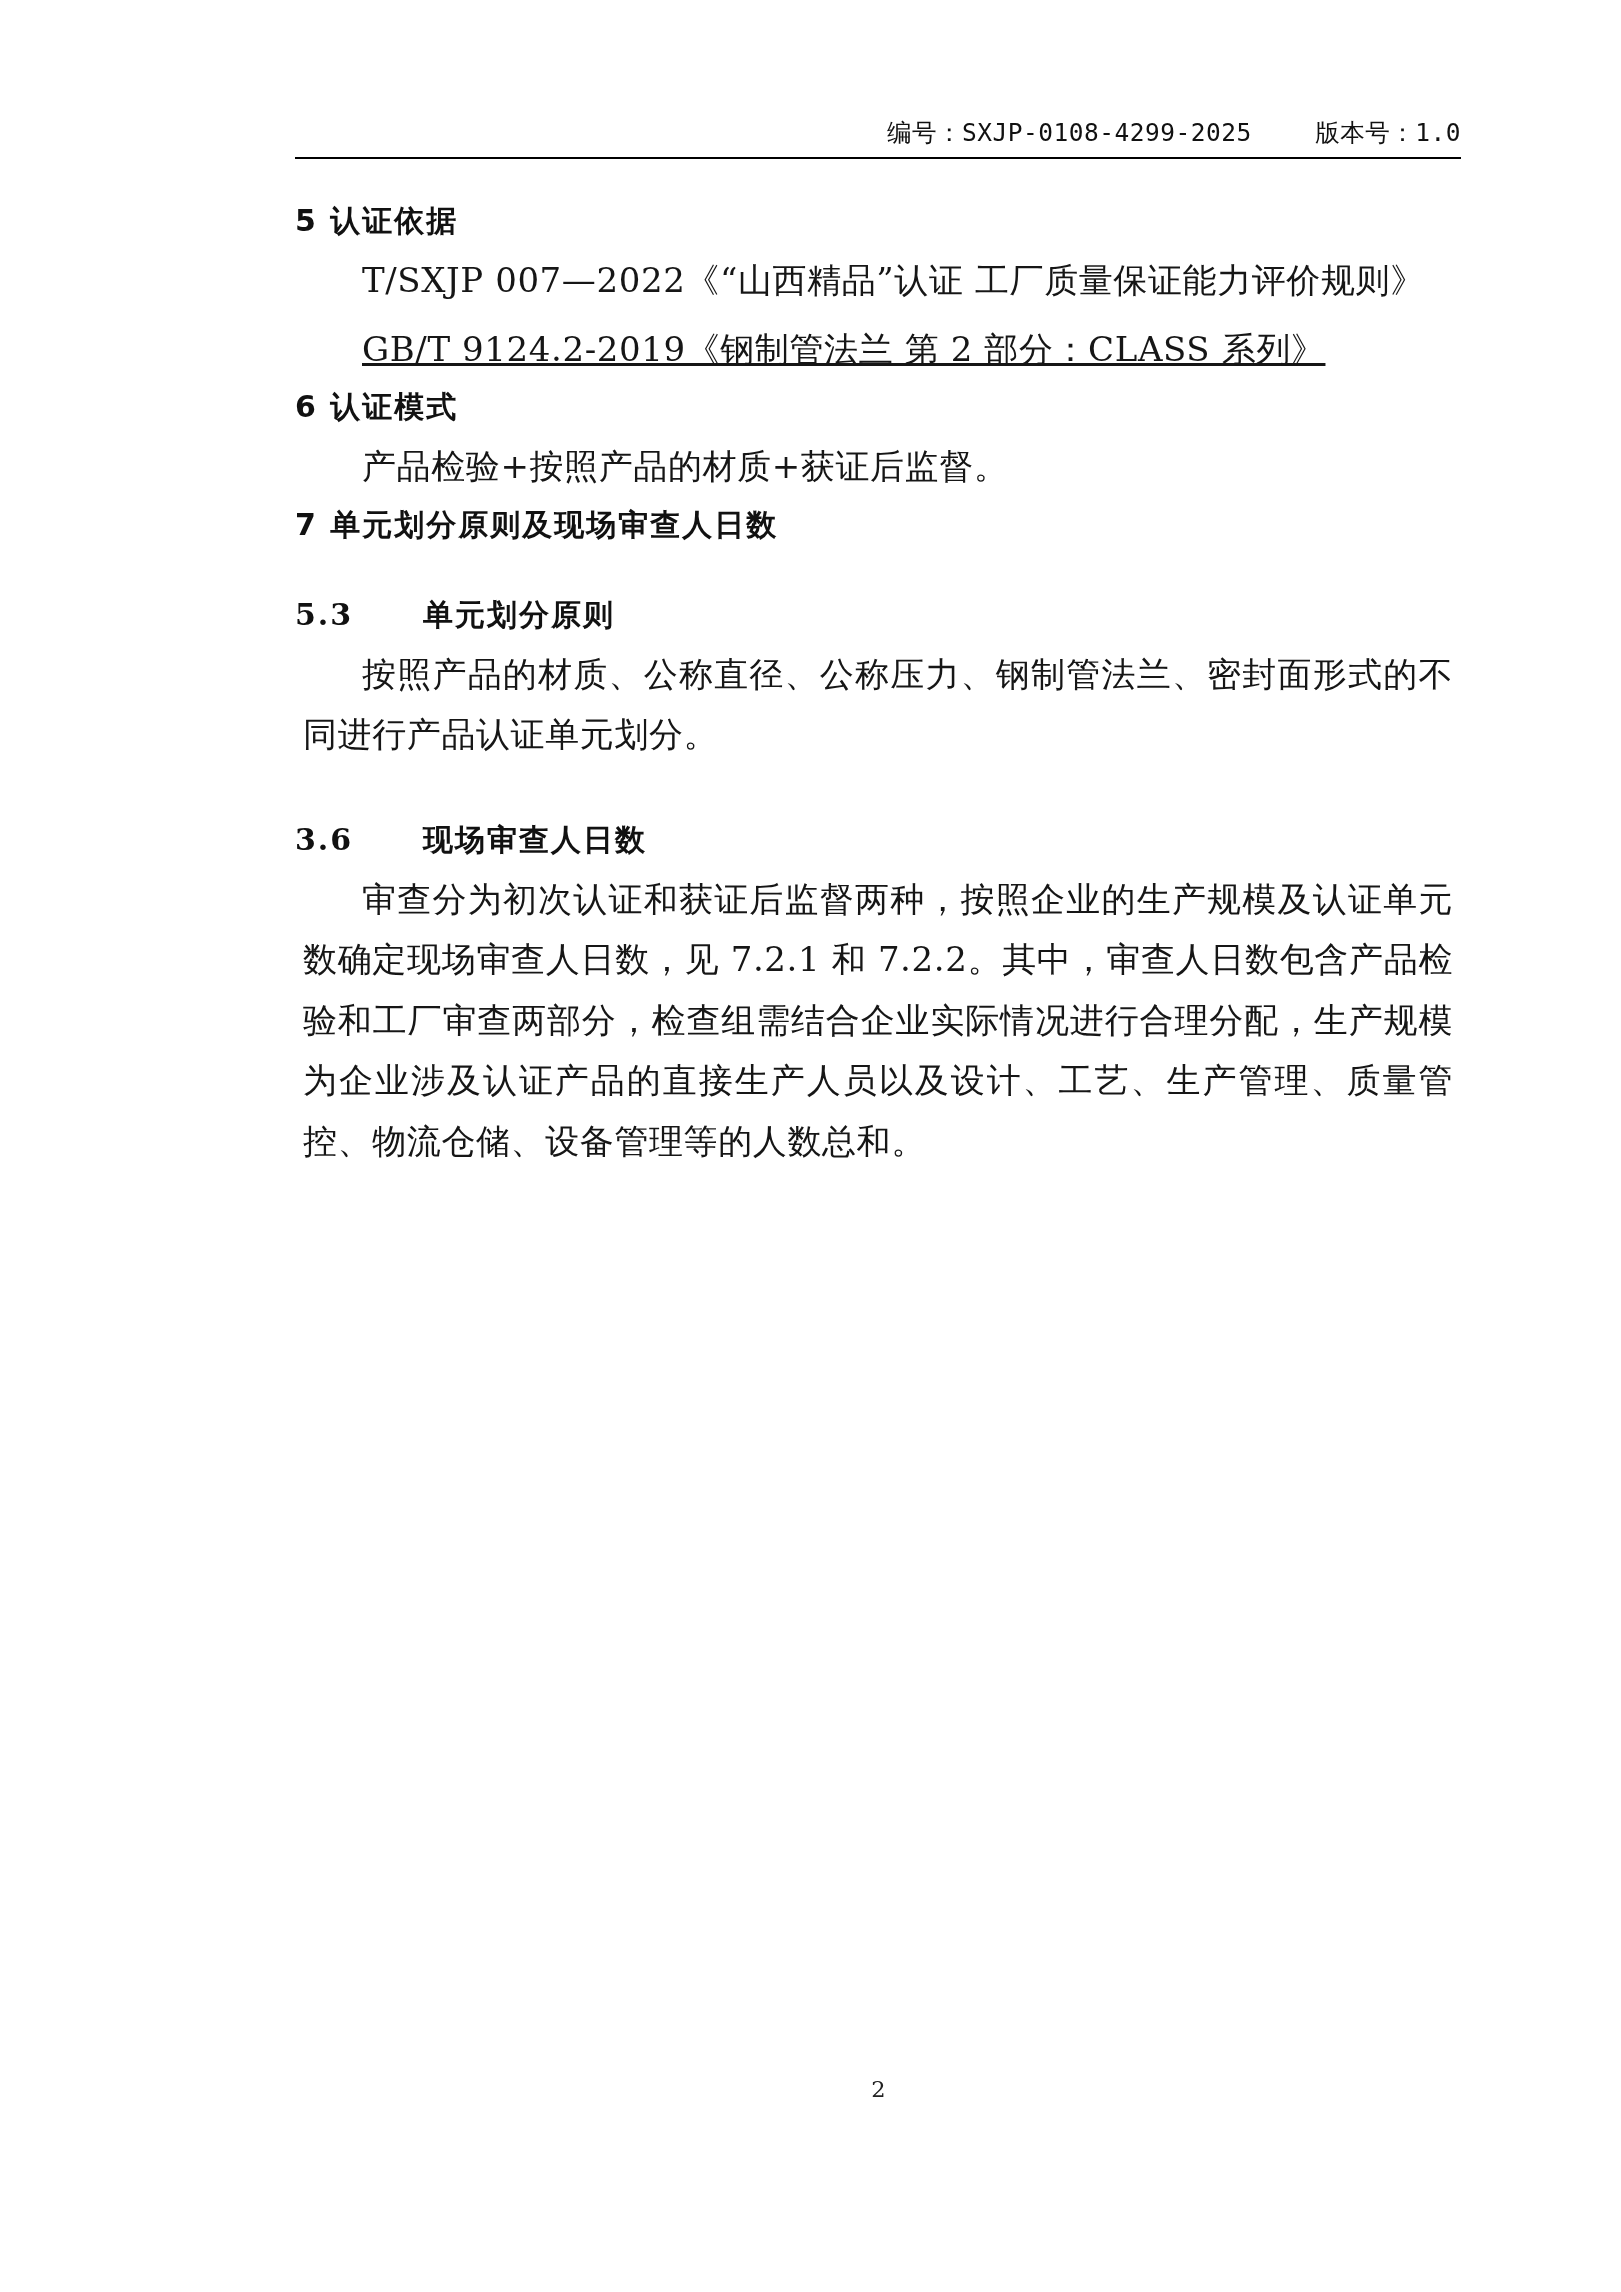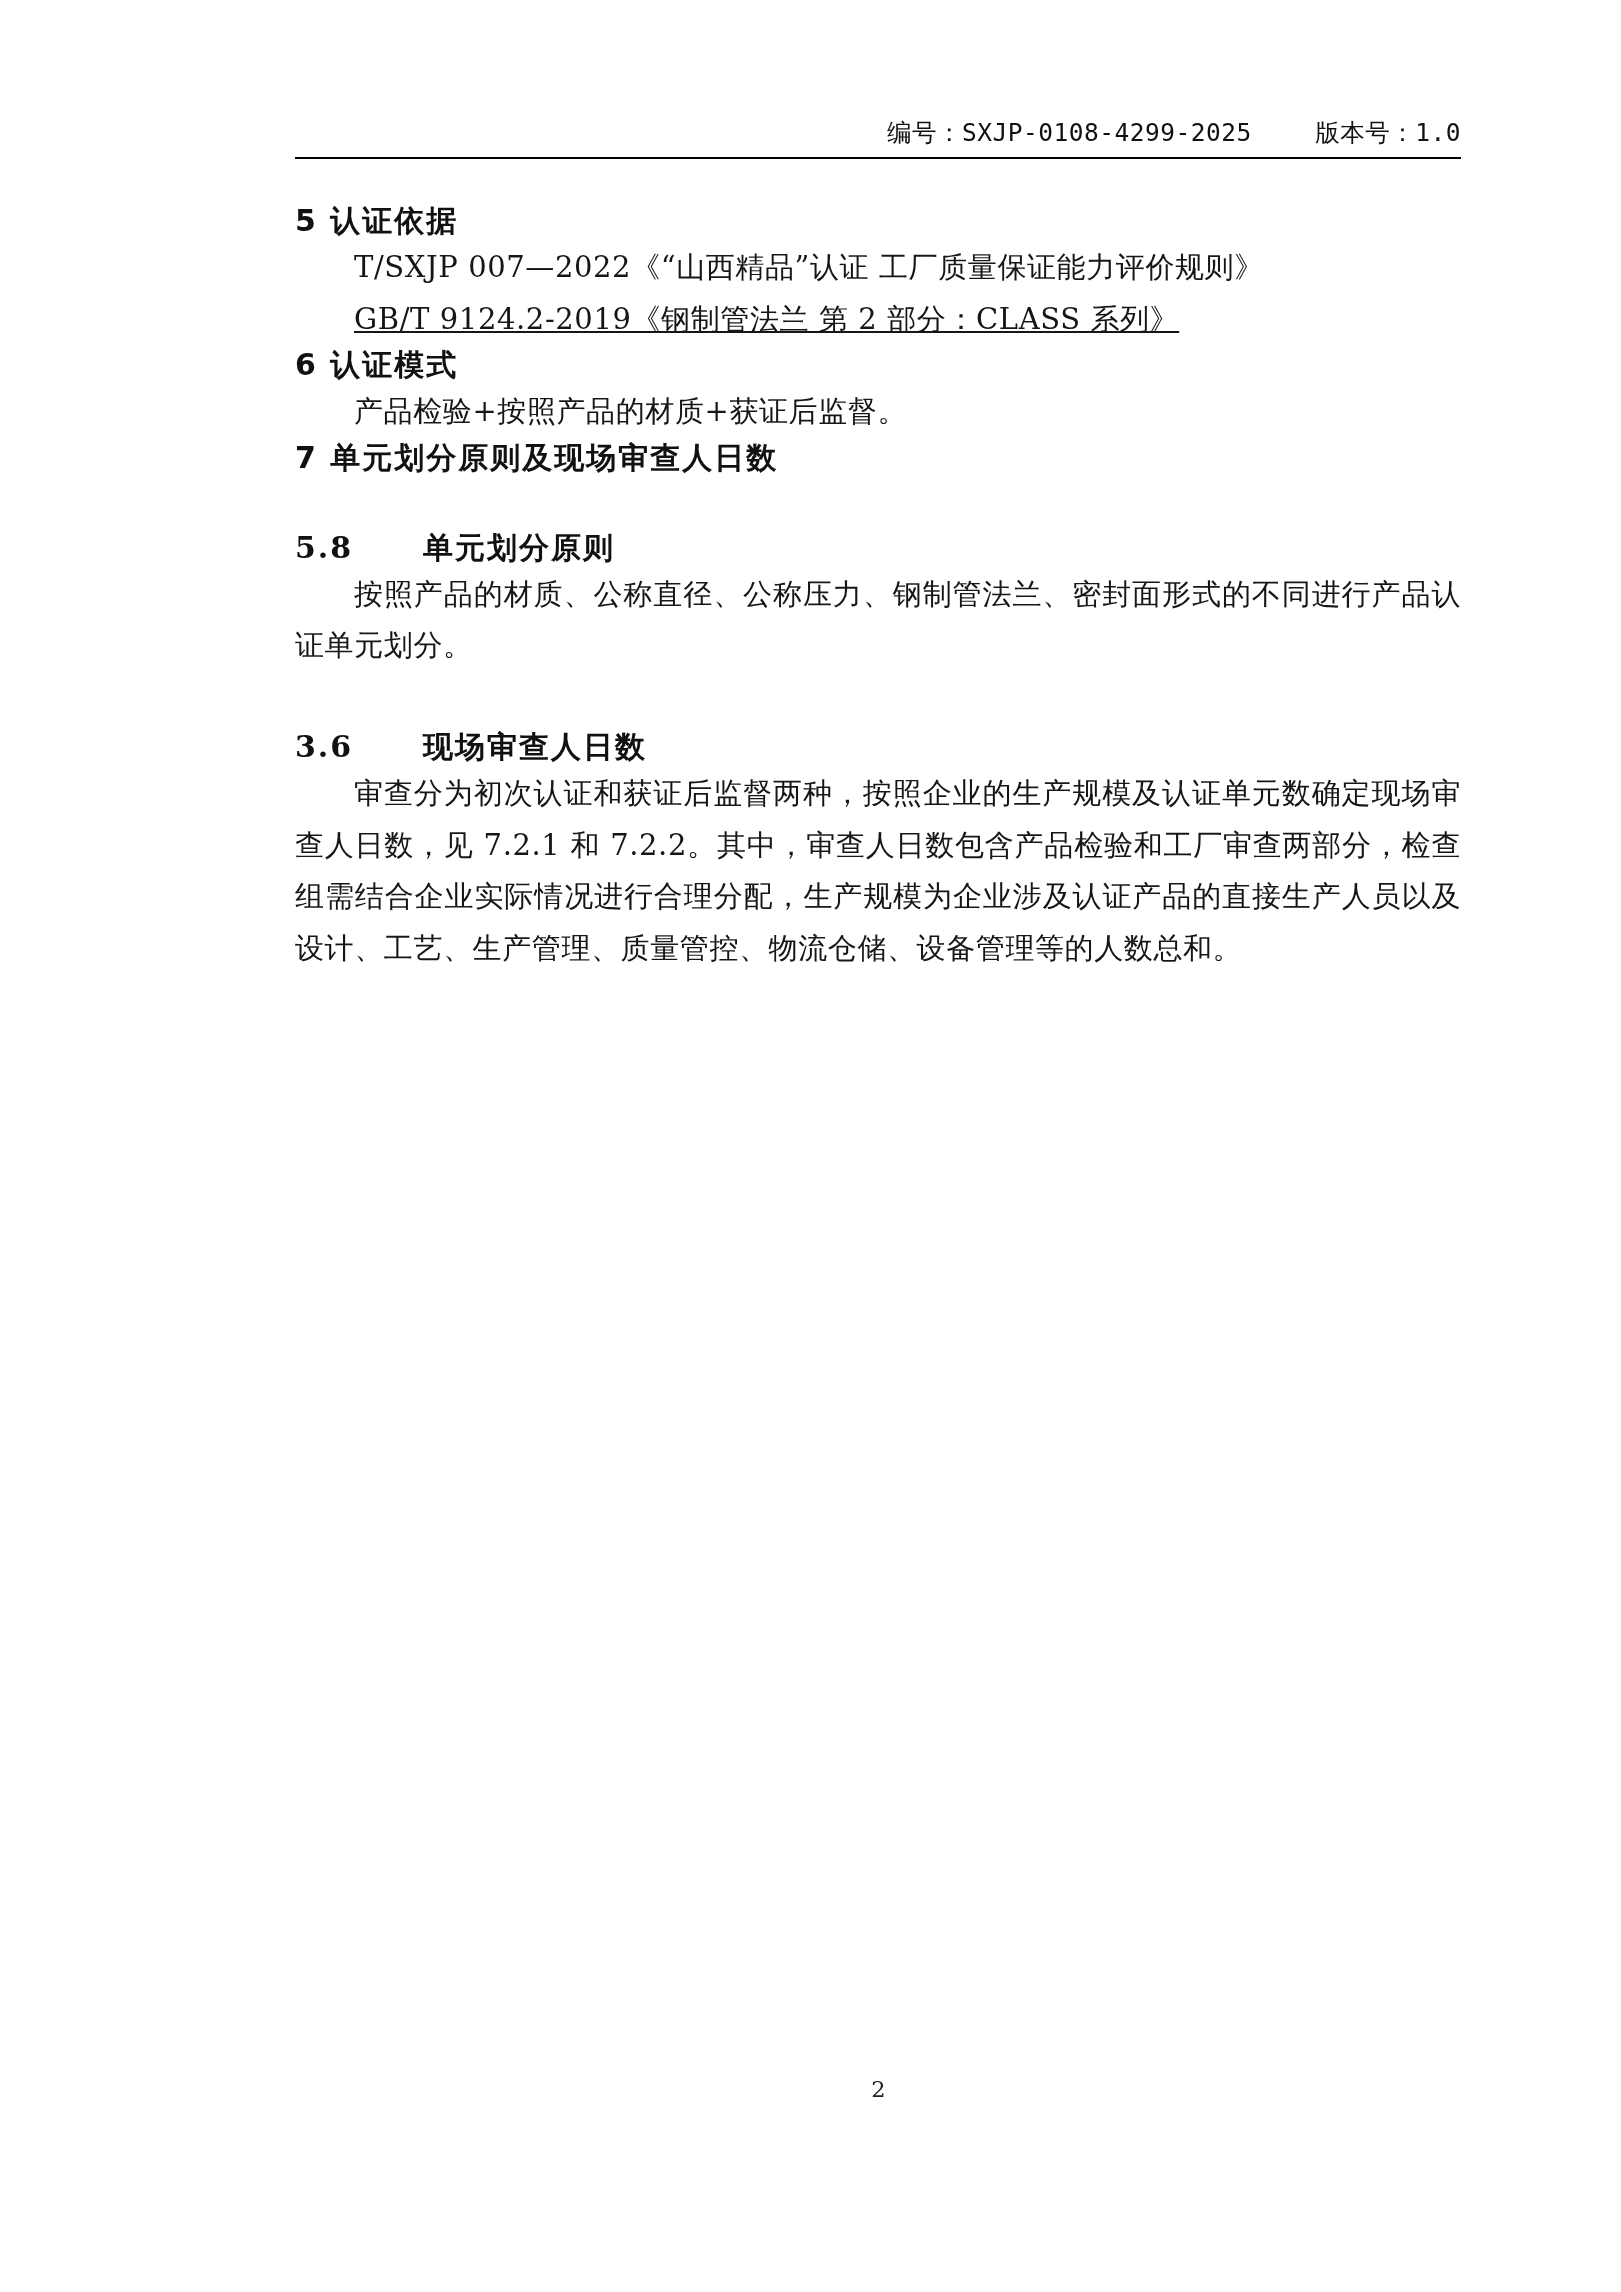--- a/index.html
+++ b/index.html
@@ -58,23 +58,23 @@
     font-family: "DejaVu Sans", sans-serif;
     font-weight: bold;
     font-size: 30px;
     margin: 0;
     letter-spacing: 2px;
     color: #111;
   }
   .sub .num { font-family: "DejaVu Serif", serif; font-weight: bold; }
   .sub .spacer { display: inline-block; width: 45px; }
   p.para {
-    font-size: 29px;
+    font-size: 34px;
     line-height: 1.78;
-    margin: 0;
+    margin: 8px;
     text-indent: 59px;
     text-align: justify;
     color: #161616;
     letter-spacing: 0.6px;
   }
   .m-top-28 { margin-top: 25.5px; text-decoration: underline; }
   .m-top-40 { margin-top: 41px; }
   .m-top-48 { margin-top: 49px; }
   .m-top-56 { margin-top: 55px; }
   .footer {
@@ -108,21 +108,21 @@
 
     <p class="para m-top-28">GB/T 9124.2-2019《钢制管法兰 第 2 部分：CLASS 系列》</p>
 
     <h2 class="sec m-top-48">6 认证模式</h2>
 
     <p class="para m-top-40">产品检验+按照产品的材质+获证后监督。</p>
 
     <h2 class="sec m-top-48">7 单元划分原则及现场审查人日数</h2>
 
     <div class="sub m-top-48">
-      <span class="num">5.8</span>
+      <span class="num">5.3</span>
       <span class="spacer"></span>
       <span>单元划分原则</span>
     </div>
 
     <p class="para m-top-40">按照产品的材质、公称直径、公称压力、钢制管法兰、密封面形式的不同进行产品认证单元划分。</p>
 
 
     <div class="sub m-top-56">
       <span class="num">3.6</span>
       <span class="spacer"></span>

